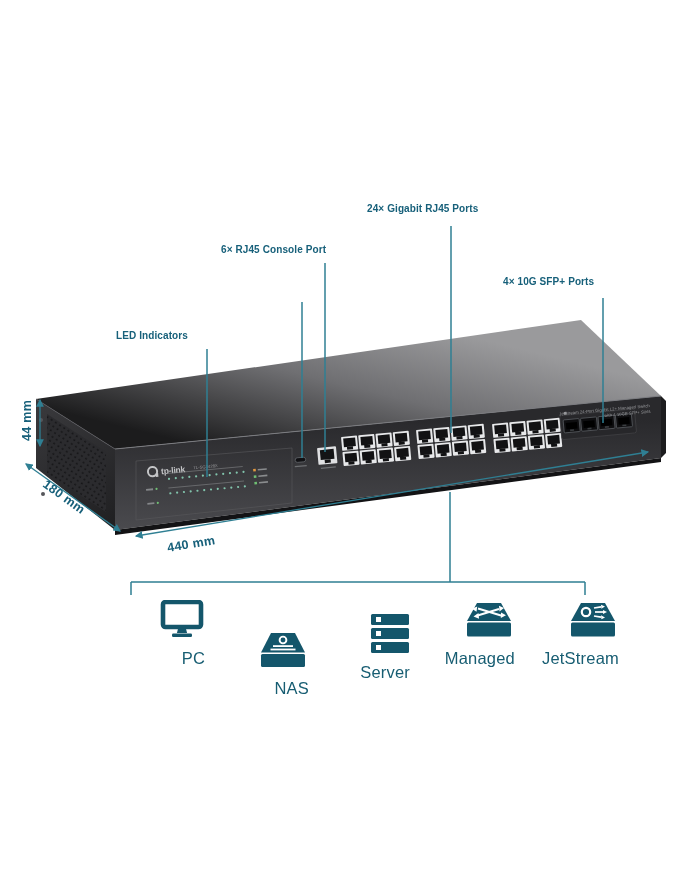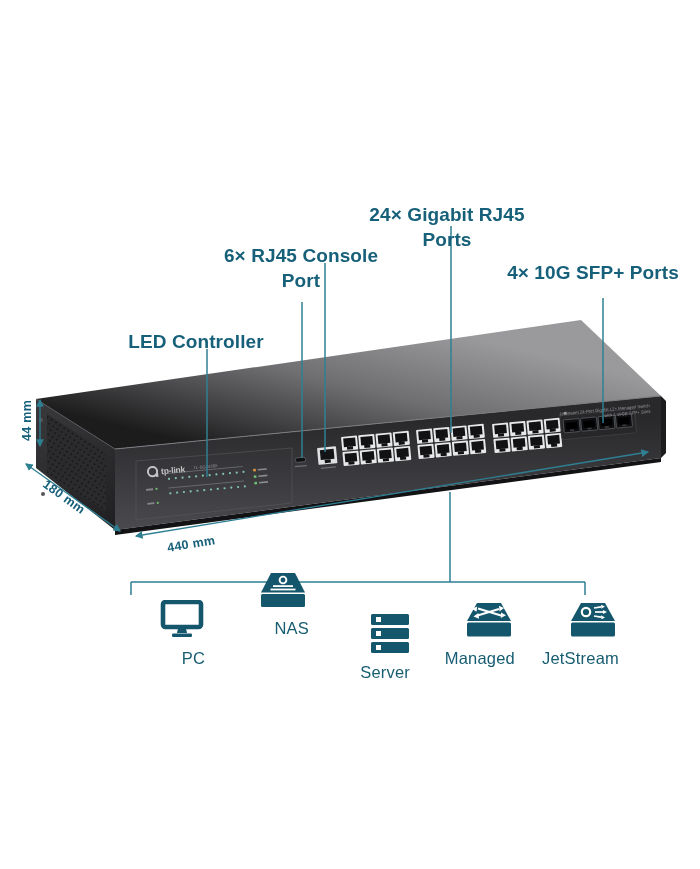--- a/index.html
+++ b/index.html
@@ -1,19 +1,19 @@
 <!DOCTYPE html>
 <html><head>
 <meta charset="utf-8">
 <style>
   html,body{margin:0;padding:0;background:#ffffff;}
   .canvas{position:relative;width:700px;height:869px;background:#fff;overflow:hidden;
           font-family:"Liberation Sans",sans-serif;}
-  .callout{position:absolute;color:#17607a;font-size:19px;font-weight:700;
-           text-align:center;line-height:1.32;letter-spacing:.1px;}
+  .callout{position:absolute;color:#17607a;font-size:10px;font-weight:700;
+           line-height:1.32;letter-spacing:.1px;}
   .device{position:absolute;width:104px;display:flex;flex-direction:column;align-items:flex-end;}
   .device .ic{height:42px;display:flex;align-items:flex-end;justify-content:center;}
   .device .lbl{margin-top:9px;color:#175d72;font-size:16.5px;font-weight:400;letter-spacing:.2px;}
   svg text{font-family:"Liberation Sans",sans-serif;}
   .dimtxt{fill:#17607a;font-size:12.5px;font-weight:700;letter-spacing:.3px;}
   .paneltxt{fill:#97989b;}
 </style>
 </head>
 <body>
 
@@ -198,35 +198,35 @@
     <text transform="translate(42,486) rotate(36)" class="dimtxt">180 mm</text>
     <text transform="translate(168,552) rotate(-9.5)" class="dimtxt" font-size="13.5">440 mm</text>
 
     <path d="M450,492 L450,582 M131,582 L585,582 M131,582 L131,595 M585,582 L585,595" stroke="#2f7f93" stroke-width="1.5" fill="none"></path>
   </svg>
 
   <div class="callout" style="left:367px;top:202px;width:160px">24× Gigabit RJ45 Ports</div>
   <div class="callout" style="left:221px;top:243px;width:160px">6× RJ45 Console Port</div>
   <div class="callout" style="left:194px;top:271px;width:150px">
   </div>
-  <div class="callout" style="left:116px;top:329px;width:160px">LED Controller</div>
-  <div class="callout" style="left:503px;top:260px;width:180px">4× 10G SFP+ Ports</div>
+  <div class="callout" style="left:116px;top:329px;width:160px">LED Indicators</div>
+  <div class="callout" style="left:503px;top:275px;width:180px">4× 10G SFP+ Ports</div>
 
   <div class="device" style="left:101px;top:598px">
     <div class="ic">
         <svg width="46" height="40" viewBox="0 0 46 40">
       <rect x="4" y="2" width="38" height="25" rx="2.5" fill="none" stroke="#14566b" stroke-width="4.6"></rect>
       <path d="M19.5,27 h7 l1.6,6 h-10.2 Z" fill="#14566b"></path>
       <rect x="13" y="33.5" width="20" height="3.4" rx="1.2" fill="#14566b"></rect>
     </svg>
       </div>
     <div class="lbl">PC</div>
   </div>
 
-  <div class="device" style="left:205px;top:568px">
+  <div class="device" style="left:205px;top:628px">
     <div class="ic">
         <svg width="52" height="38" viewBox="0 0 52 38">
       <path d="M14,1 H38 L48,20.5 H4 Z" fill="#14566b"></path>
       <rect x="4" y="22" width="44" height="13" rx="1.5" fill="#14566b"></rect>
       <circle cx="26" cy="8" r="3.4" fill="none" stroke="#fff" stroke-width="1.9"></circle>
       <rect x="16" y="13.2" width="20" height="1.8" fill="#fff"></rect>
       <rect x="13.5" y="16.6" width="25" height="1.8" fill="#fff"></rect>
     </svg>
       </div>
     <div class="lbl">NAS</div>

